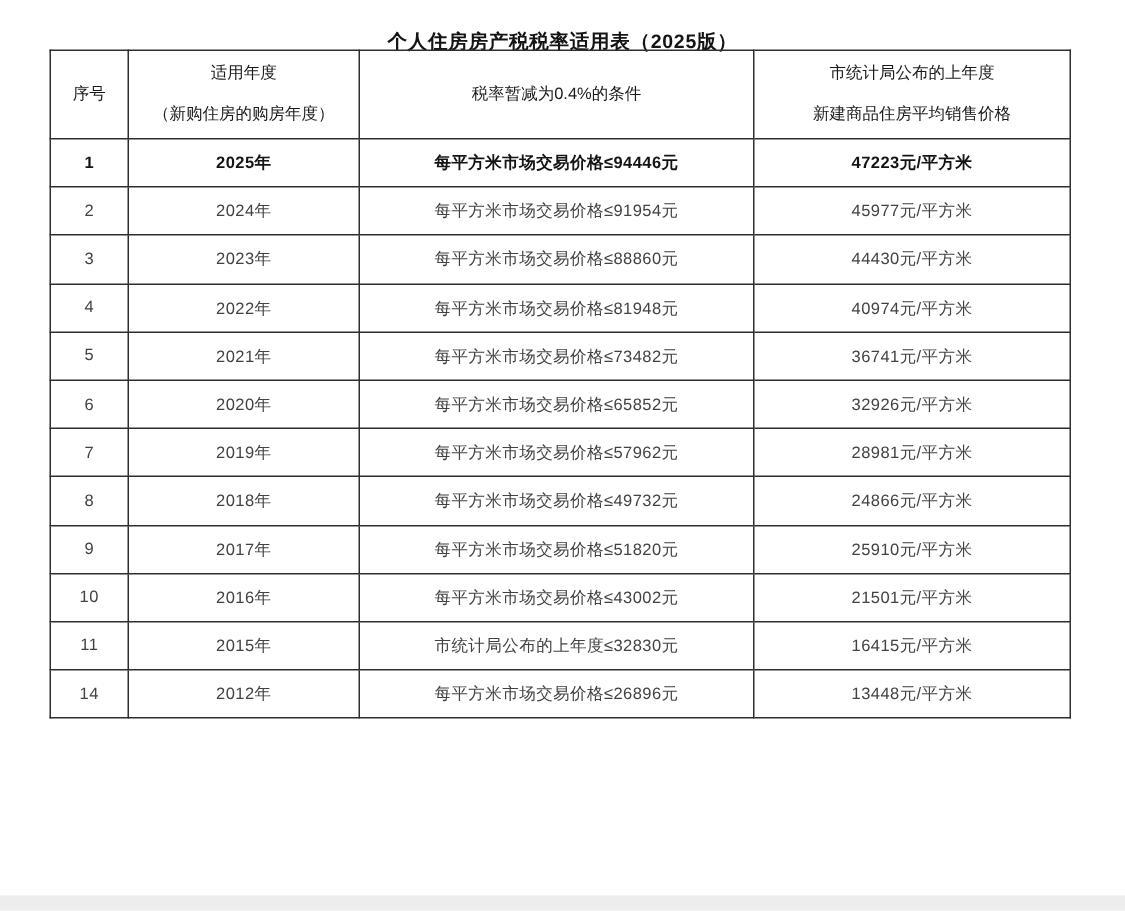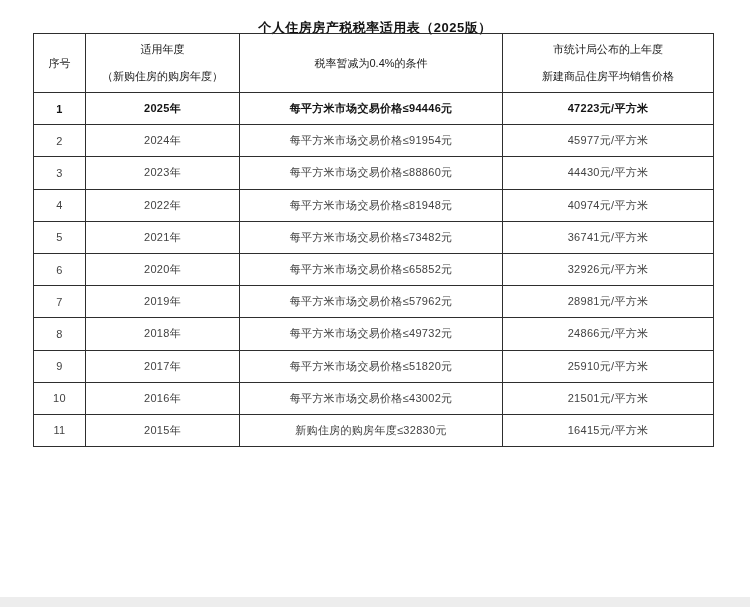--- a/index.html
+++ b/index.html
@@ -148,19 +148,25 @@
       </tr>
       <tr>
         <td>10</td>
         <td>2016年</td>
         <td>每平方米市场交易价格≤43002元</td>
         <td>21501元/平方米</td>
       </tr>
       <tr>
         <td>11</td>
         <td>2015年</td>
-        <td>新购住房的购房年度≤32830元</td>
+        <td>市统计局公布的上年度≤32830元</td>
         <td>16415元/平方米</td>
+      </tr>
+      <tr>
+        <td>14</td>
+        <td>2012年</td>
+        <td>每平方米市场交易价格≤26896元</td>
+        <td>13448元/平方米</td>
       </tr>
     </tbody>
 </table>
 
 <div class="bottom-strip"></div>
 
 </body></html>

